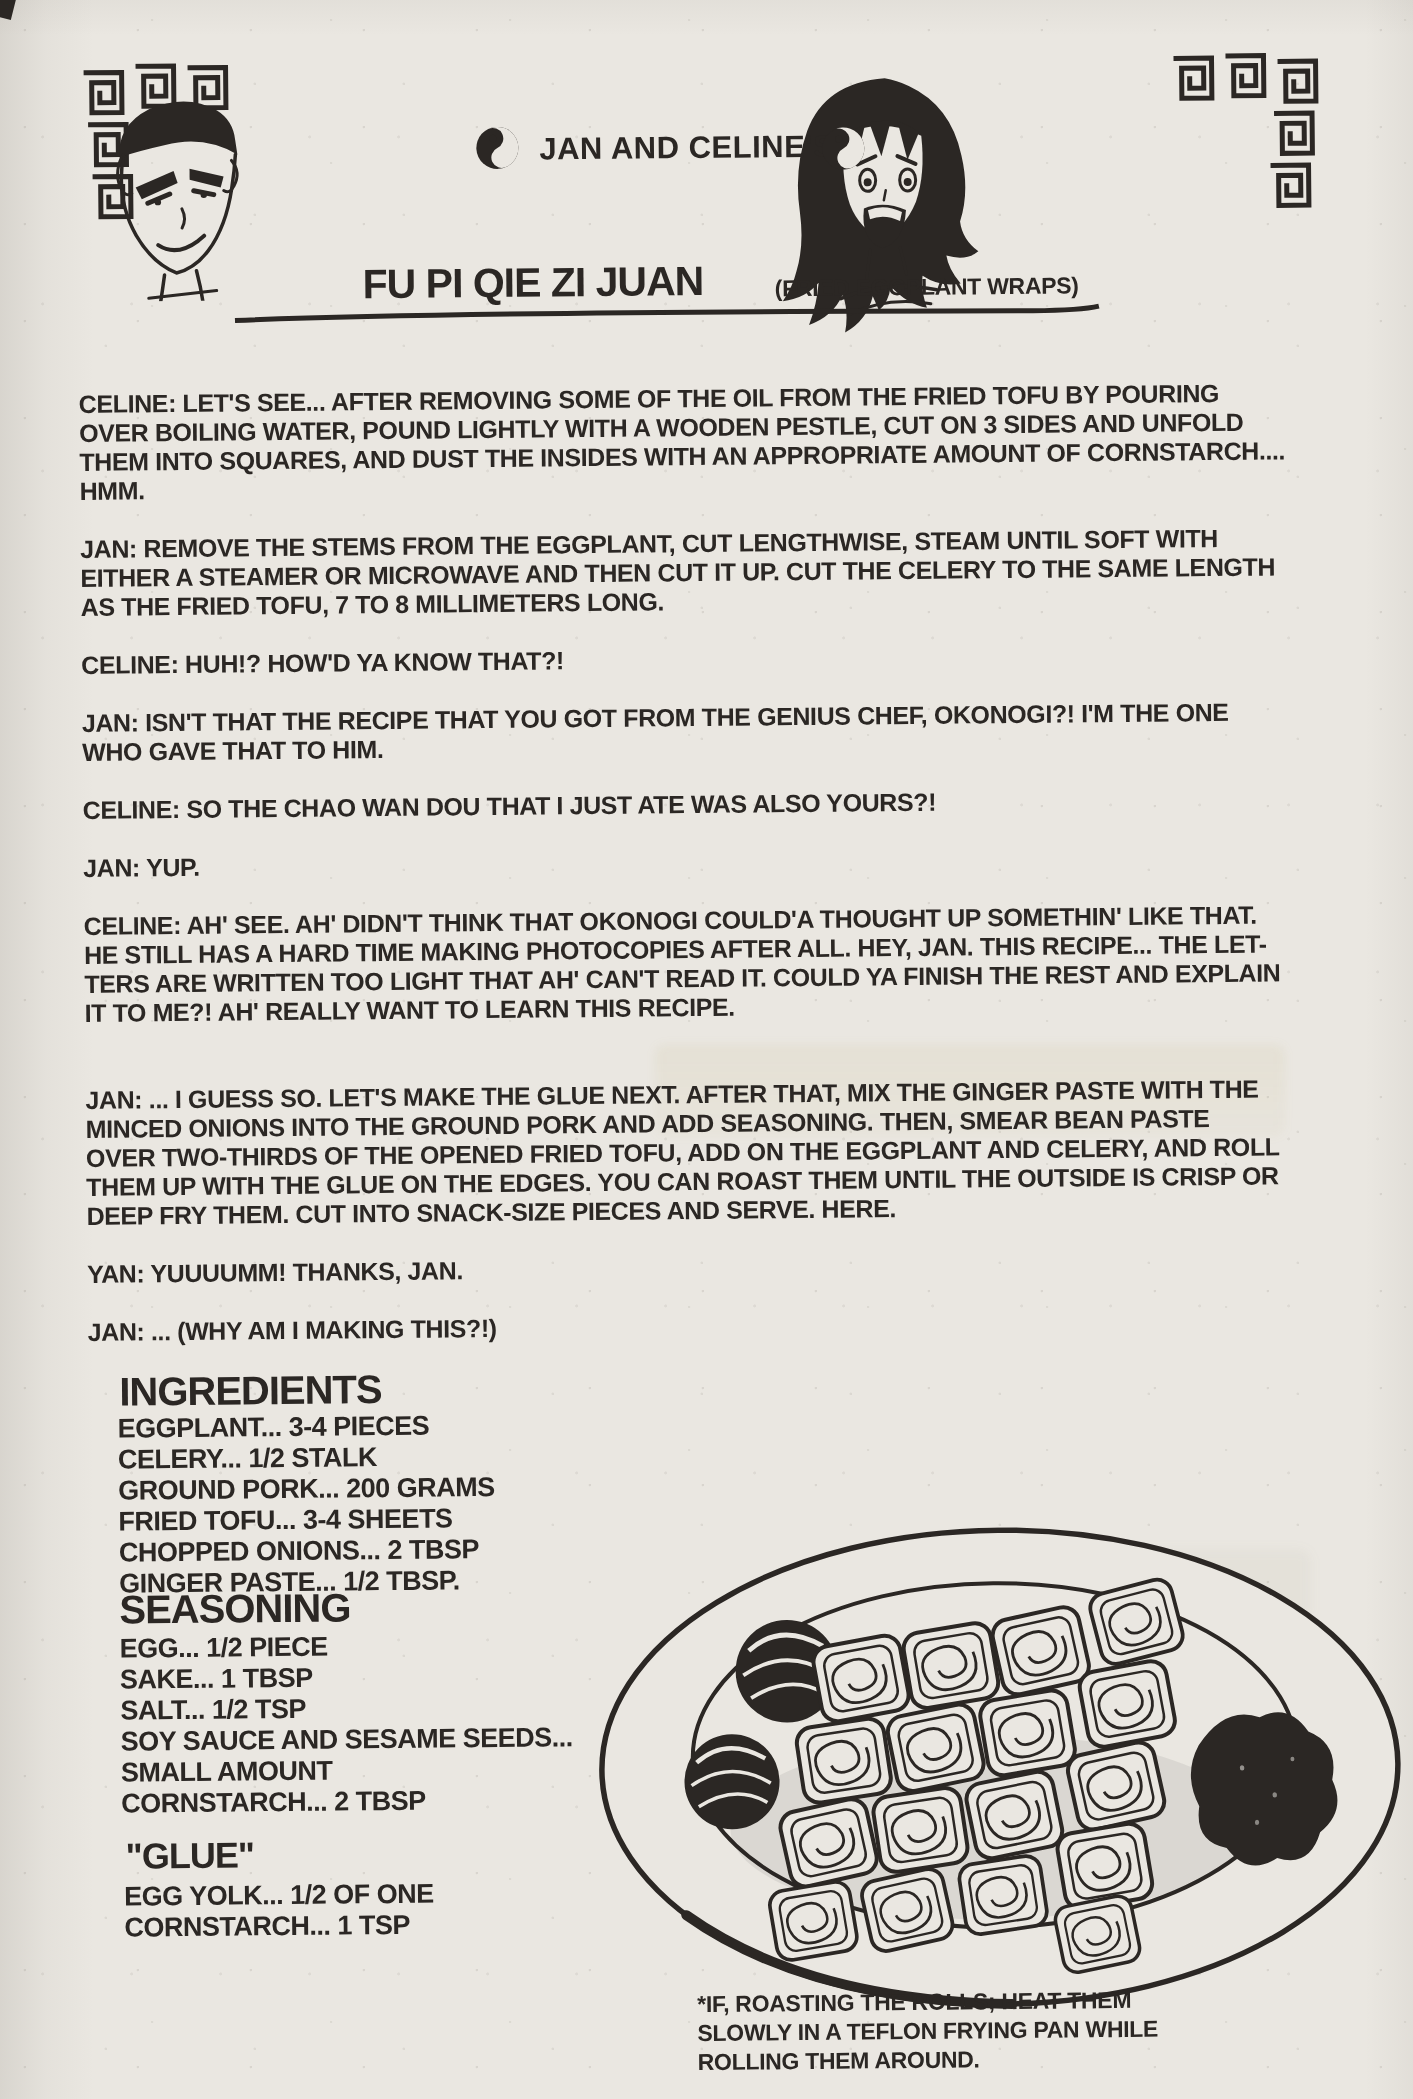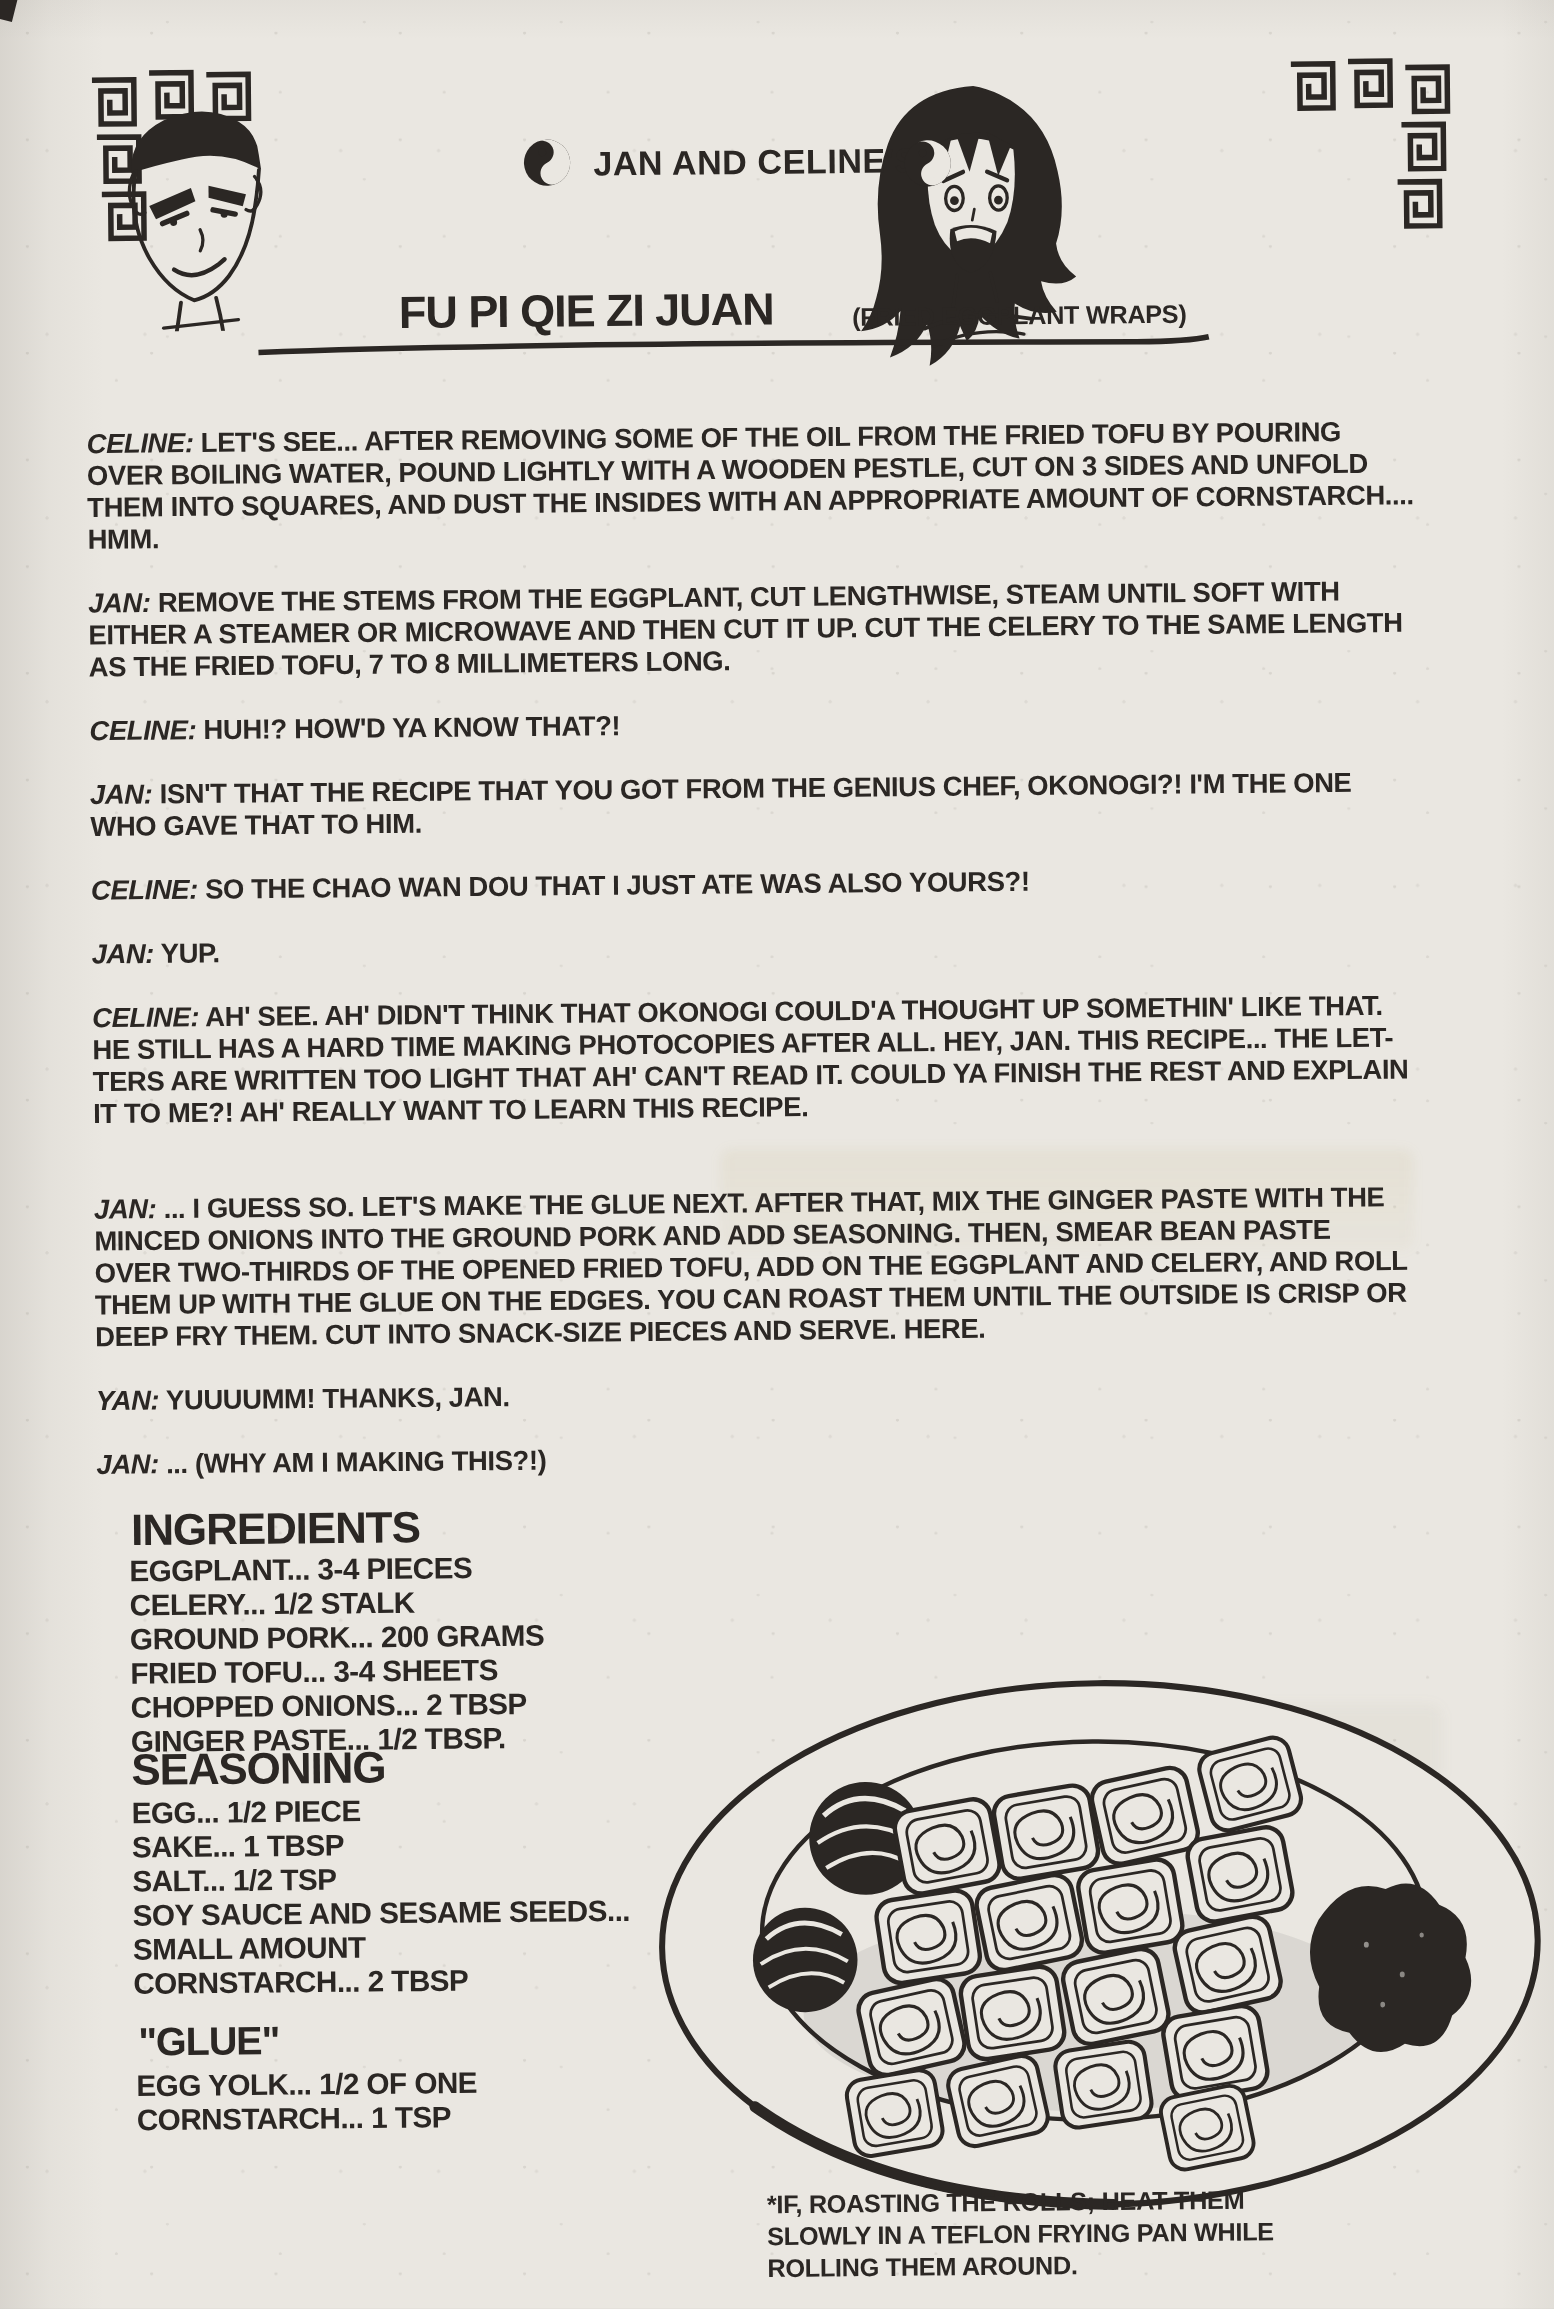--- a/index.html
+++ b/index.html
@@ -34,21 +34,21 @@
   .series-label{left:548px;top:130px;font-size:31px;font-weight:700;letter-spacing:.5px;white-space:nowrap;}
   .title-main{left:370px;top:258px;font-size:41px;font-weight:700;letter-spacing:-1px;white-space:nowrap;}
   .title-sub{left:782px;top:276px;font-size:23px;font-weight:700;letter-spacing:-.3px;white-space:nowrap;}
 
   .dialogue{left:85px;top:384px;width:1290px;}
   .dialogue p{
     margin:0 0 29px;font-weight:700;font-size:25px;line-height:29px;
     letter-spacing:-.4px;white-space:pre-line;
   }
   .dialogue p.gap-lg{margin-bottom:58px;}
-  .speaker{font-style:italic;}
+  .speaker{}
 
   .sec-heading{font-weight:700;letter-spacing:-1px;white-space:nowrap;}
   #ingredients-heading{left:116px;top:1364px;font-size:40px;}
   #seasoning-heading{left:114px;top:1582px;font-size:40px;}
   #glue-heading{left:118px;top:1830px;font-size:36px;}
   .item-list{font-weight:700;font-size:27px;line-height:31px;letter-spacing:-.5px;}
   .item-list div{white-space:pre-line;}
   #ingredients-list{left:114px;top:1408px;width:520px;}
   #seasoning-list{left:114px;top:1628px;width:560px;}
   #glue-list{left:116px;top:1876px;width:520px;}

